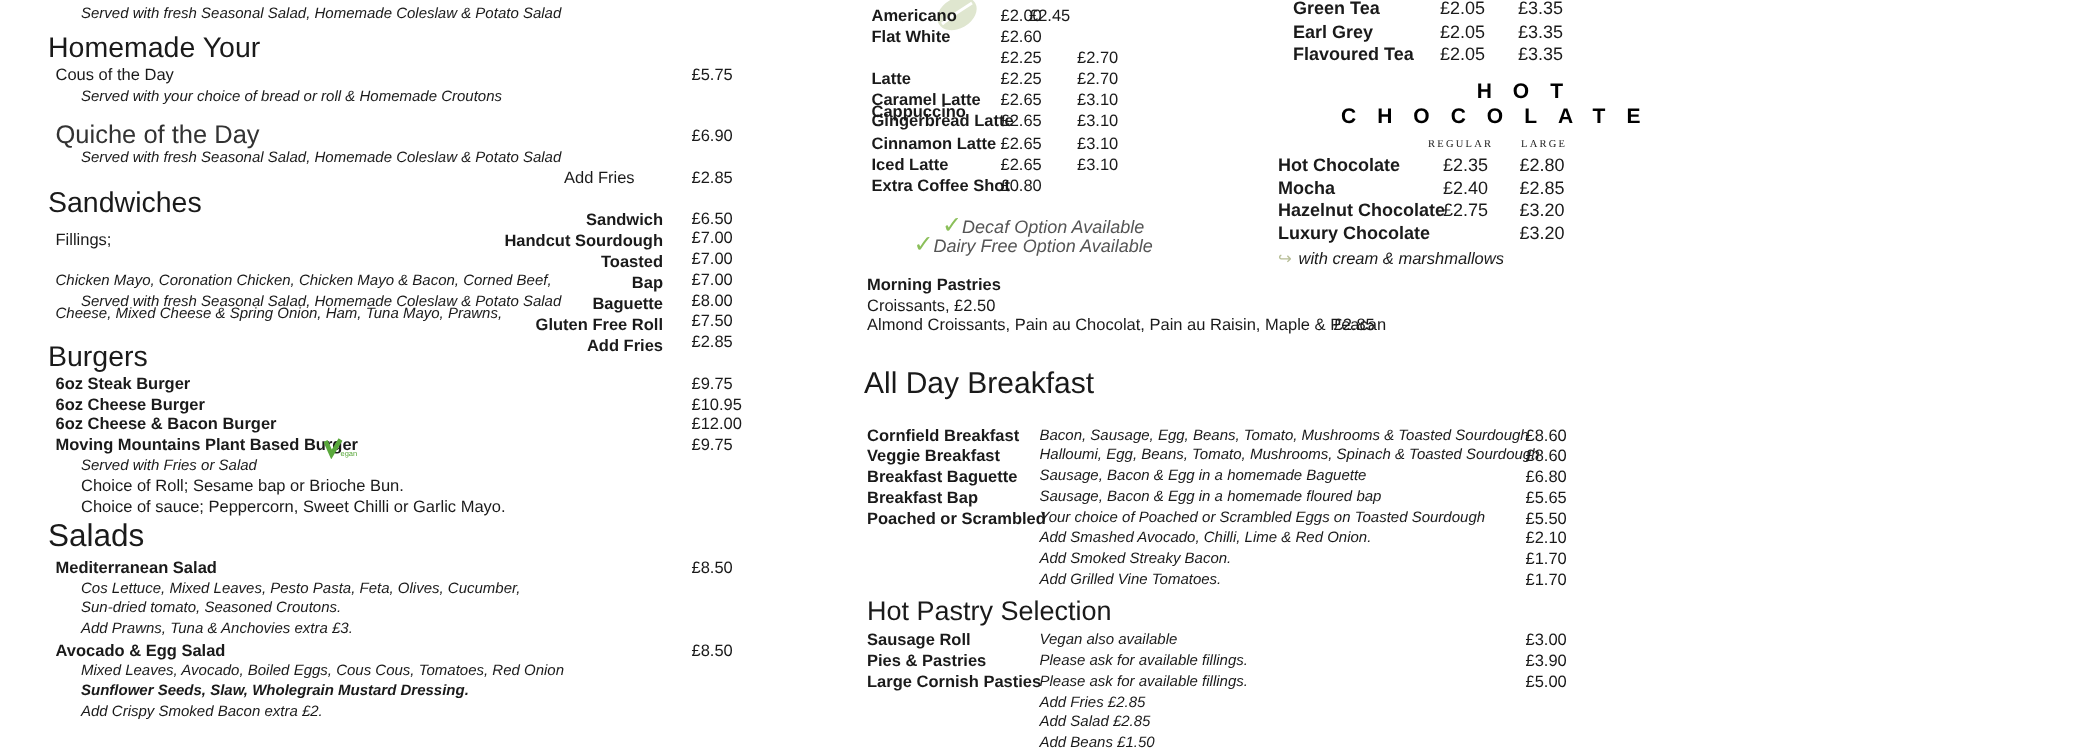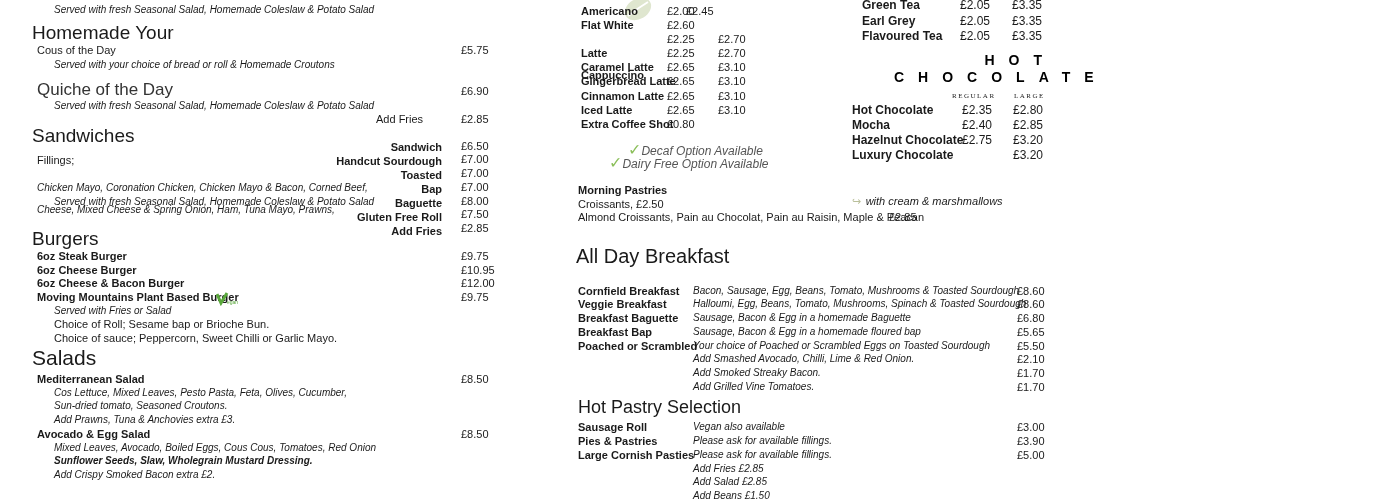--- a/index.html
+++ b/index.html
@@ -148,21 +148,21 @@
 <div class="abs price" style="left:962px;top:103px;font-size:12px;">£2.35</div>
 <div class="abs price" style="left:1013px;top:103px;font-size:12px;">£2.80</div>
 <div class="abs name" style="left:852px;top:118px;font-size:12px;">Mocha</div>
 <div class="abs price" style="left:962px;top:118px;font-size:12px;">£2.40</div>
 <div class="abs price" style="left:1013px;top:118px;font-size:12px;">£2.85</div>
 <div class="abs name" style="left:852px;top:133px;font-size:12px;">Hazelnut Chocolate</div>
 <div class="abs price" style="left:962px;top:133px;font-size:12px;">£2.75</div>
 <div class="abs price" style="left:1013px;top:133px;font-size:12px;">£3.20</div>
 <div class="abs name" style="left:852px;top:148px;font-size:12px;">Luxury Chocolate</div>
 <div class="abs price" style="left:1013px;top:148px;font-size:12px;">£3.20</div>
-<div class="abs" style="left:852px;top:163px;margin-top:28px;">
+<div class="abs" style="left:852px;top:163px;">
   <span style="color:#b9bf9a;font-size:11px;">↪</span>
   <span class="it" style="font-size:11px;">with cream &amp; marshmallows</span>
 </div>
 
 <div class="abs h2big" style="left:576px;top:245px;">All Day Breakfast</div>
 
 <div class="abs name" style="left:578px;top:285px;">Cornfield Breakfast</div>
 <div class="abs it" style="left:693px;top:285px;">Bacon, Sausage, Egg, Beans, Tomato, Mushrooms &amp; Toasted Sourdough</div>
 <div class="abs price" style="left:1017px;top:285px;">£8.60</div>
 <div class="abs name" style="left:578px;top:298px;">Veggie Breakfast</div>

